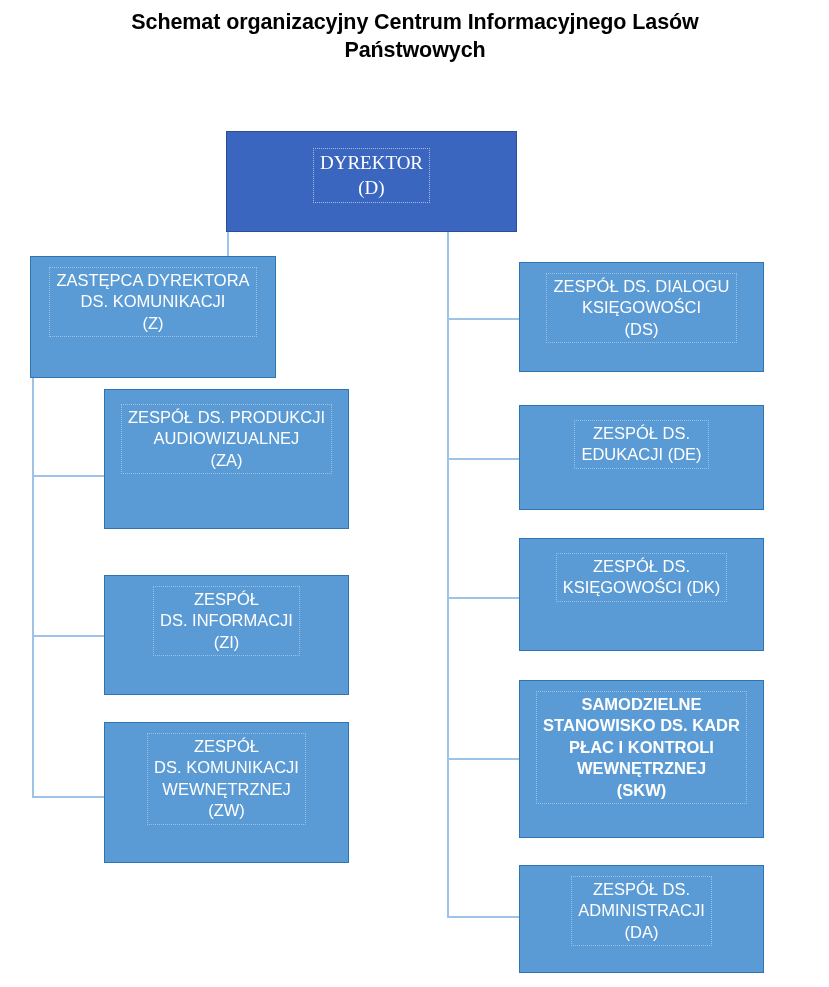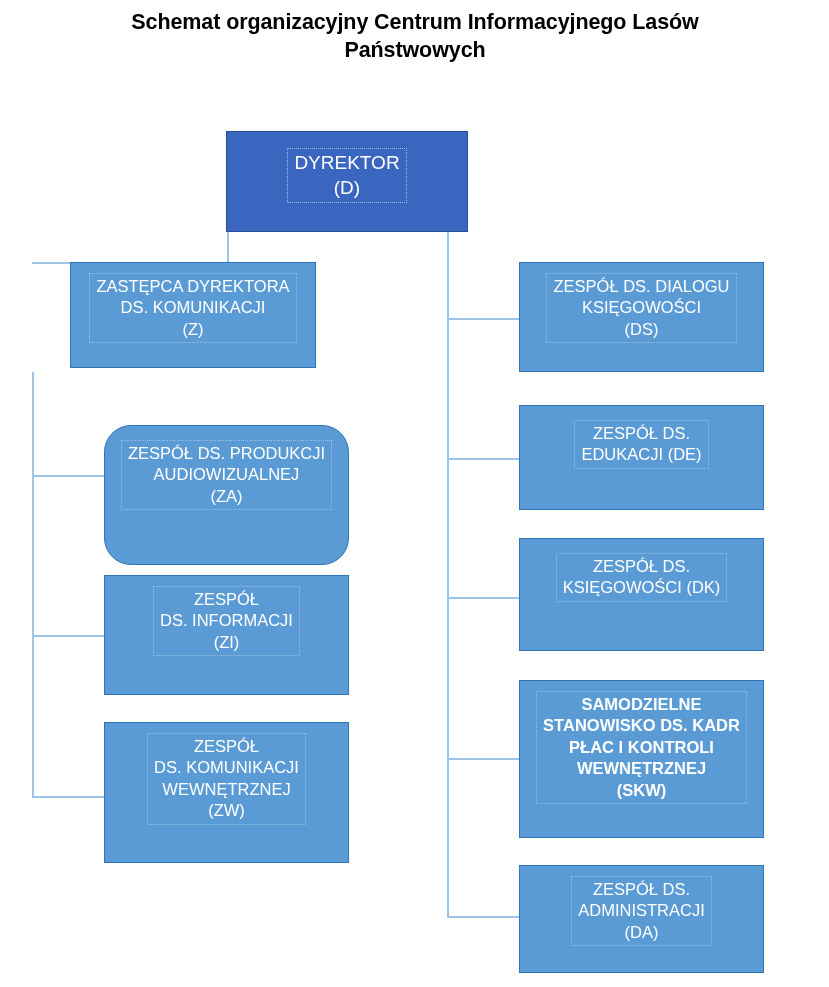--- a/index.html
+++ b/index.html
@@ -79,32 +79,32 @@
   <div class="conn conn-h" style="left:32px;top:262px;width:196px;"></div>
   <div class="conn conn-v" style="left:32px;top:262px;height:2px;"></div>
 
   <div class="conn conn-v" style="left:447px;top:232px;height:685px;"></div>
   <div class="conn conn-h" style="left:447px;top:318px;width:73px;"></div>
   <div class="conn conn-h" style="left:447px;top:458px;width:73px;"></div>
   <div class="conn conn-h" style="left:447px;top:597px;width:73px;"></div>
   <div class="conn conn-h" style="left:447px;top:758px;width:73px;"></div>
   <div class="conn conn-h" style="left:447px;top:916px;width:73px;"></div>
 
-  <div class="node root" style="left:226px;top:131px;width:242px;height:101px;">
+  <div class="node root" style="left:226px;top:131px;width:291px;height:101px;font-family:Liberation Serif, serif;">
     <div class="txt">DYREKTOR
 (D)</div>
   </div>
 
-  <div class="node pad-top" style="left:30px;top:262px;width:246px;height:106px;margin-left:40px;">
+  <div class="node pad-top" style="left:30px;top:256px;width:246px;height:122px;">
     <div class="txt">ZASTĘPCA  DYREKTORA
 DS. KOMUNIKACJI
 (Z)</div>
   </div>
 
-  <div class="node pad-top2" style="left:104px;top:425px;width:245px;height:140px;border-radius:27px;">
+  <div class="node pad-top2" style="left:104px;top:389px;width:245px;height:140px;">
     <div class="txt">ZESPÓŁ DS. PRODUKCJI
 AUDIOWIZUALNEJ
 (ZA)</div>
   </div>
 
   <div class="node pad-top" style="left:104px;top:575px;width:245px;height:120px;">
     <div class="txt">ZESPÓŁ
 DS. INFORMACJI
 (ZI)</div>
   </div>

